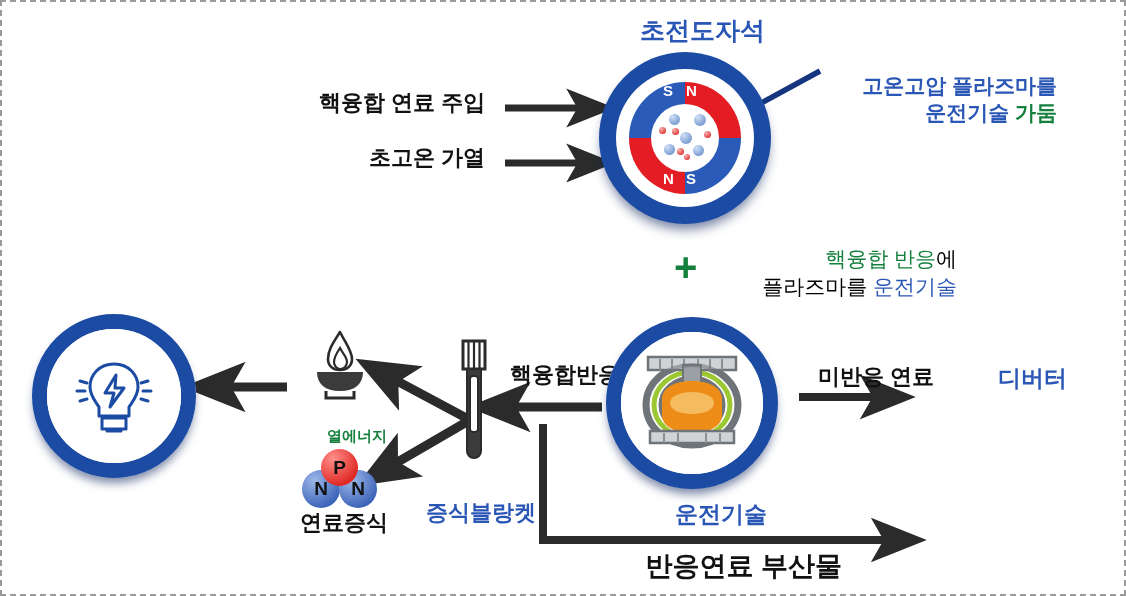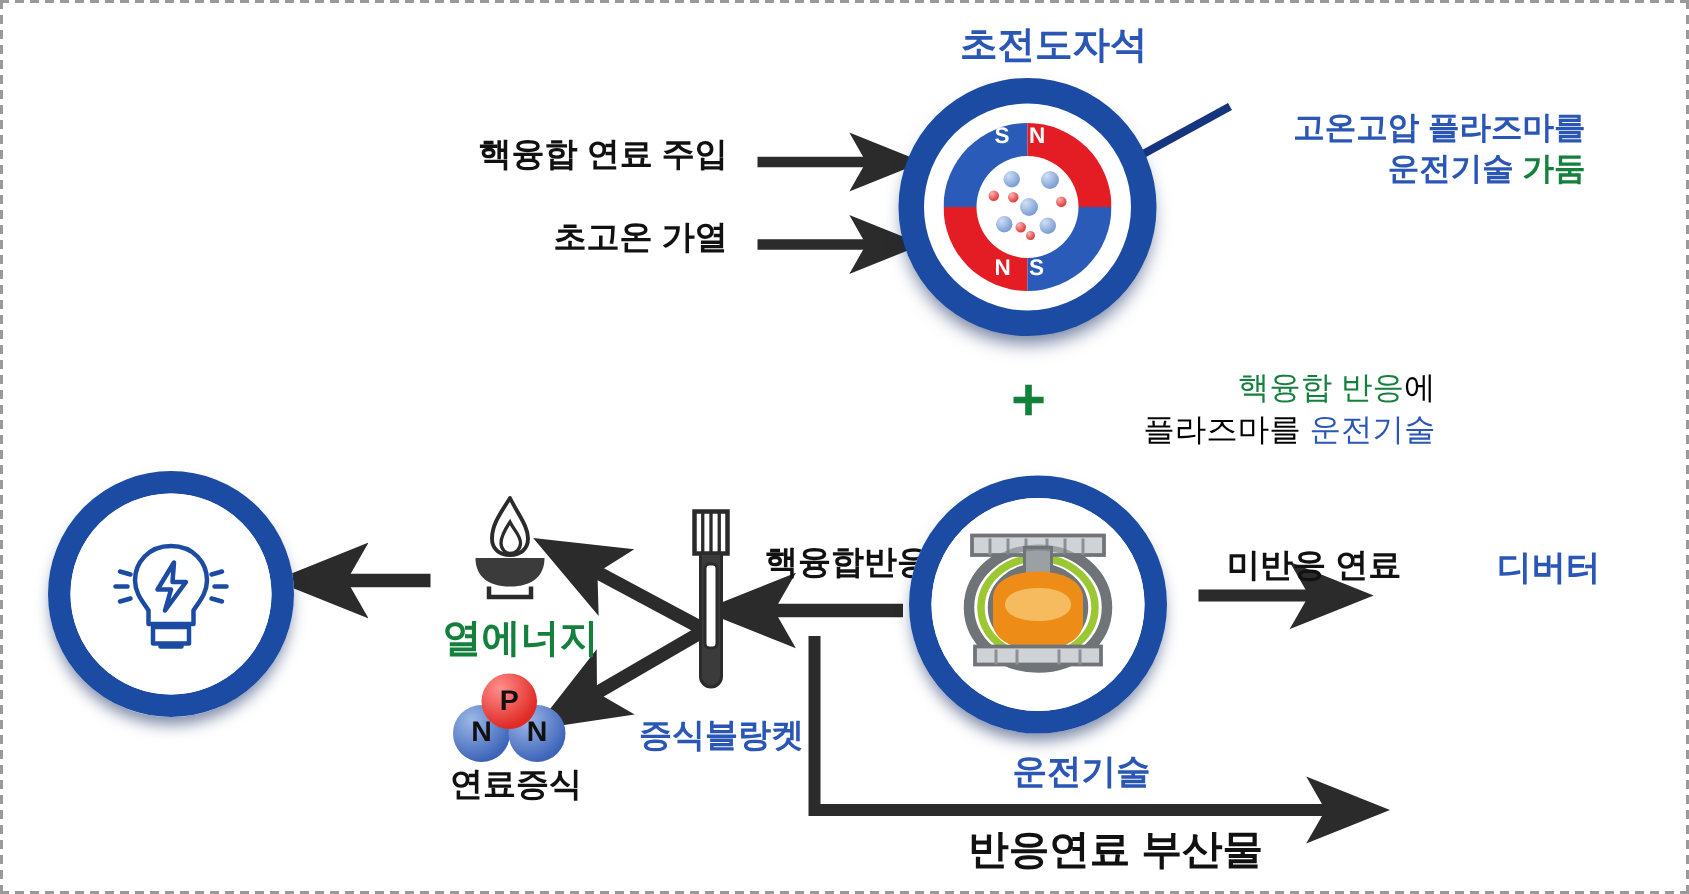--- a/index.html
+++ b/index.html
@@ -194,38 +194,38 @@
     </div>
   </div>
 
   <div>
     <svg class="abs" style="left:297px;top:327px;" width="82" height="72" viewBox="0 0 82 72">
       <path d="M41 3 C34 14 29 21 29 30 C29 37 34 41 41 41 C48 41 53 37 53 30 C53 22 47 15 41 3 Z" fill="#ffffff" stroke="#2b2b2b" stroke-width="2.6" stroke-linejoin="round"></path>
       <path d="M41 19 C37 25 35 29 35 33 C35 37 38 40 41 40 C45 40 48 37 48 33 C48 28 44 25 41 19 Z" fill="#ffffff" stroke="#2b2b2b" stroke-width="2.2"></path>
       <path d="M18 43 L64 43 C64 55 56 62 41 62 C26 62 18 55 18 43 Z" fill="#3b3b3b"></path>
       <path d="M27 62 L27 69 L55 69 L55 62" fill="none" stroke="#2b2b2b" stroke-width="3"></path>
     </svg>
-    <div class="abs lbl red ctr" style="left:293px;top:408px;width:92px;font-size:26px;">열에너지</div>
+    <div class="abs lbl red ctr" style="left:293px;top:425px;width:92px;font-size:15px;">열에너지</div>
   </div>
 
   <div>
     <div class="atom atom-n" style="left:300px;top:468px;width:38px;height:38px;">N</div>
     <div class="atom atom-n" style="left:337px;top:468px;width:38px;height:38px;">N</div>
     <div class="atom atom-p" style="left:319px;top:447px;width:37px;height:37px;">P</div>
     <div class="abs lbl ctr" style="left:291px;top:508px;width:95px;font-size:22px;">연료증식</div>
   </div>
 
   <div>
     <svg class="abs" style="left:449px;top:337px;" width="46" height="132" viewBox="0 0 46 132">
       <rect x="12" y="2" width="22" height="28" fill="#ffffff" stroke="#2b2b2b" stroke-width="3"></rect>
       <path d="M17.5 3 L17.5 29 M23 3 L23 29 M28.5 3 L28.5 29" stroke="#2b2b2b" stroke-width="2.2"></path>
       <path d="M16 30 L16 112 A7 7 0 0 0 30 112 L30 30 Z" fill="#3b3b3b" stroke="#2b2b2b" stroke-width="2"></path>
       <rect x="19" y="37" width="8" height="56" fill="#ffffff" stroke="#2b2b2b" stroke-width="2" rx="3"></rect>
     </svg>
-    <div class="abs lbl blue ctr" style="left:412px;top:475px;width:122px;font-size:22px;font-family:Liberation Serif, serif;">증식블랑켓</div>
+    <div class="abs lbl blue ctr" style="left:412px;top:498px;width:122px;font-size:22px;font-family:Liberation Serif, serif;">증식블랑켓</div>
   </div>
 
   <div class="abs lbl" style="left:496px;top:360px;font-size:22px;margin-left:12px;">핵융합반응</div>
 
   <div class="ring" style="left:604px;top:315px;width:172px;height:172px;">
     <div class="ring-shadow"></div>
     <div class="ring-band"></div>
     <div class="ring-inner">
       <svg width="104" height="100" viewBox="0 0 104 100">
         <ellipse cx="52" cy="52" rx="46" ry="40" fill="none" stroke="#6f7479" stroke-width="7"></ellipse>

